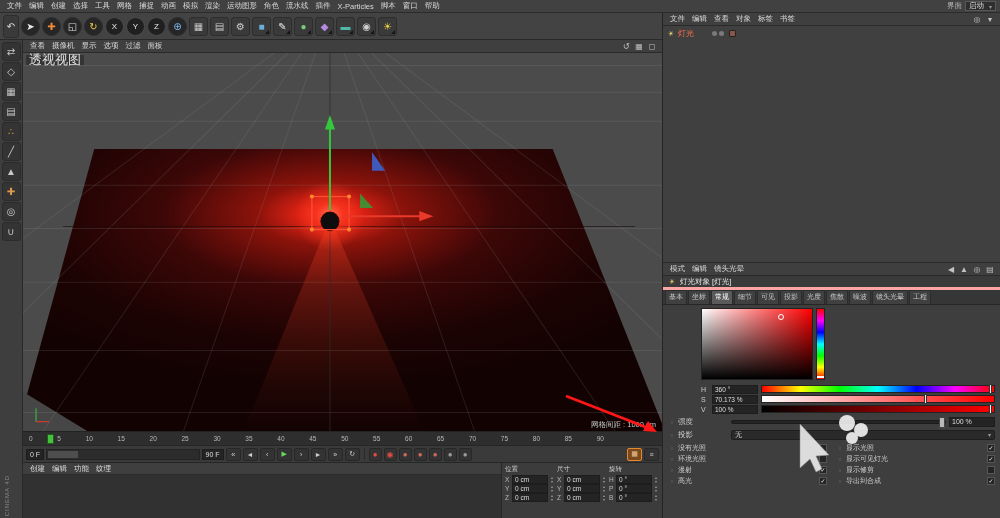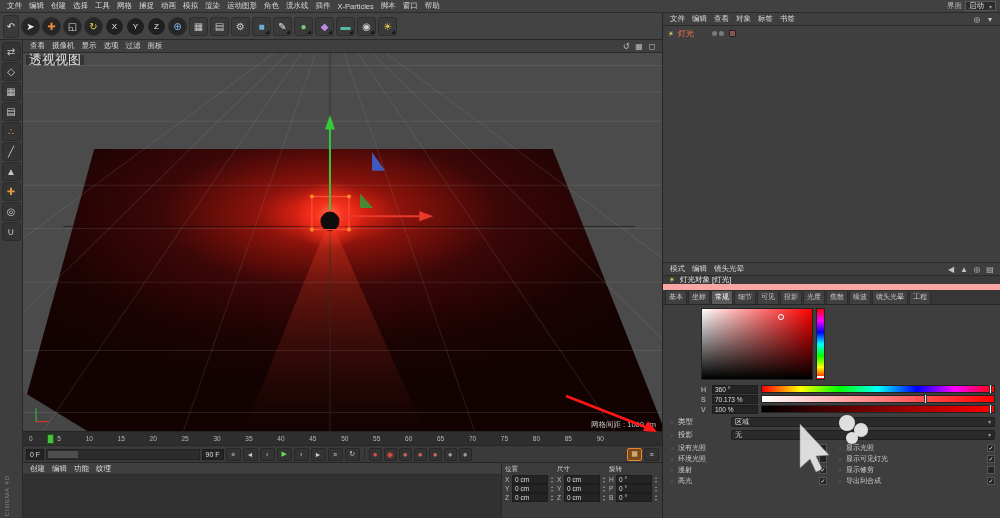--- a/index.html
+++ b/index.html
@@ -72,21 +72,21 @@
 .om-body{height:237px;background:#404040;border-bottom:1px solid #292929;padding-top:2px;overflow:hidden;}
 .om-row{height:11px;display:flex;align-items:center;gap:2px;padding:0 3px;}
 .obj-icon{width:10px;text-align:center;font-size:7px;color:#cfcfcf;}
 .obj-light .obj-icon{color:#f5dc6e;}
 .obj-sky .obj-icon{color:#bdd9f0;}
 .obj-bg .obj-icon{color:#c8c8c8;}
 .obj-label{min-width:32px;color:#e0e0e0;}
 .om-row.selected .obj-label{color:#ff6f4d;}
 .om-dot{width:5px;height:5px;border-radius:50%;background:#7a7a7a;}
 .om-tag{width:7px;height:7px;border-radius:1px;background:#8a564a;border:1px solid #222;margin-left:3px;}
-.am-title{height:14px;display:flex;align-items:center;gap:3px;padding:0 4px;background:#3a3a3a;border-bottom:6px solid #fca5a5;font-size:7.5px;color:#ececec;}
+.am-title{height:14px;display:flex;align-items:center;gap:3px;padding:0 4px;background:#3a3a3a;border-bottom:3px solid #fca5a5;font-size:7.5px;color:#ececec;}
 .am-title .obj-icon{color:#f5dc6e;}
 .am-tabs{height:15px;display:flex;align-items:flex-end;gap:1px;padding:0 2px;background:#363636;border-bottom:1px solid #262626;font-size:7px;}
 .am-tab{padding:1px 3px 2px;background:#404040;border:1px solid #2c2c2c;border-bottom:none;border-radius:2px 2px 0 0;color:#c8c8c8;white-space:nowrap;}
 .am-tab.active{background:#5a5a5a;color:#fff;}
 .am-content{flex:1;background:#3e3e3e;padding:3px 5px 0 6px;display:flex;flex-direction:column;gap:2px;overflow:hidden;}
 .bullet-dot{width:6px;font-size:5px;color:#8e8e8e;text-align:center;}
 .bullet-dot::before{content:"○";}
 .prop-row{display:flex;align-items:center;gap:3px;height:11px;}
 .prop-name{width:50px;color:#d2d2d2;font-size:7.5px;white-space:nowrap;}
 .picker-row{display:flex;gap:3px;padding-left:32px;height:74px;}
@@ -501,24 +501,25 @@
             <div class="hsv-row s-val">
             <span class="hsv-label">V</span>
             <span class="hsv-field">100 %</span>
             <span class="hsv-slider">
                 <span class="knob"></span>
               </span>
           </div>
           </div>
         <div class="prop-row">
           <span class="bullet-dot"></span>
-          <span class="prop-name">类型</span>
-          <span class="dropdown">
-              <span>区域</span>
+          <span class="prop-name">强度</span>
+          <span class="slider">
+              <span class="sknob"></span>
             </span>
+          <span class="num-field">100 %</span>
         </div>
         <div class="prop-row">
           <span class="bullet-dot"></span>
           <span class="prop-name">投影</span>
           <span class="dropdown">
               <span>无</span>
             </span>
         </div>
         <div class="opt-grid">
 

